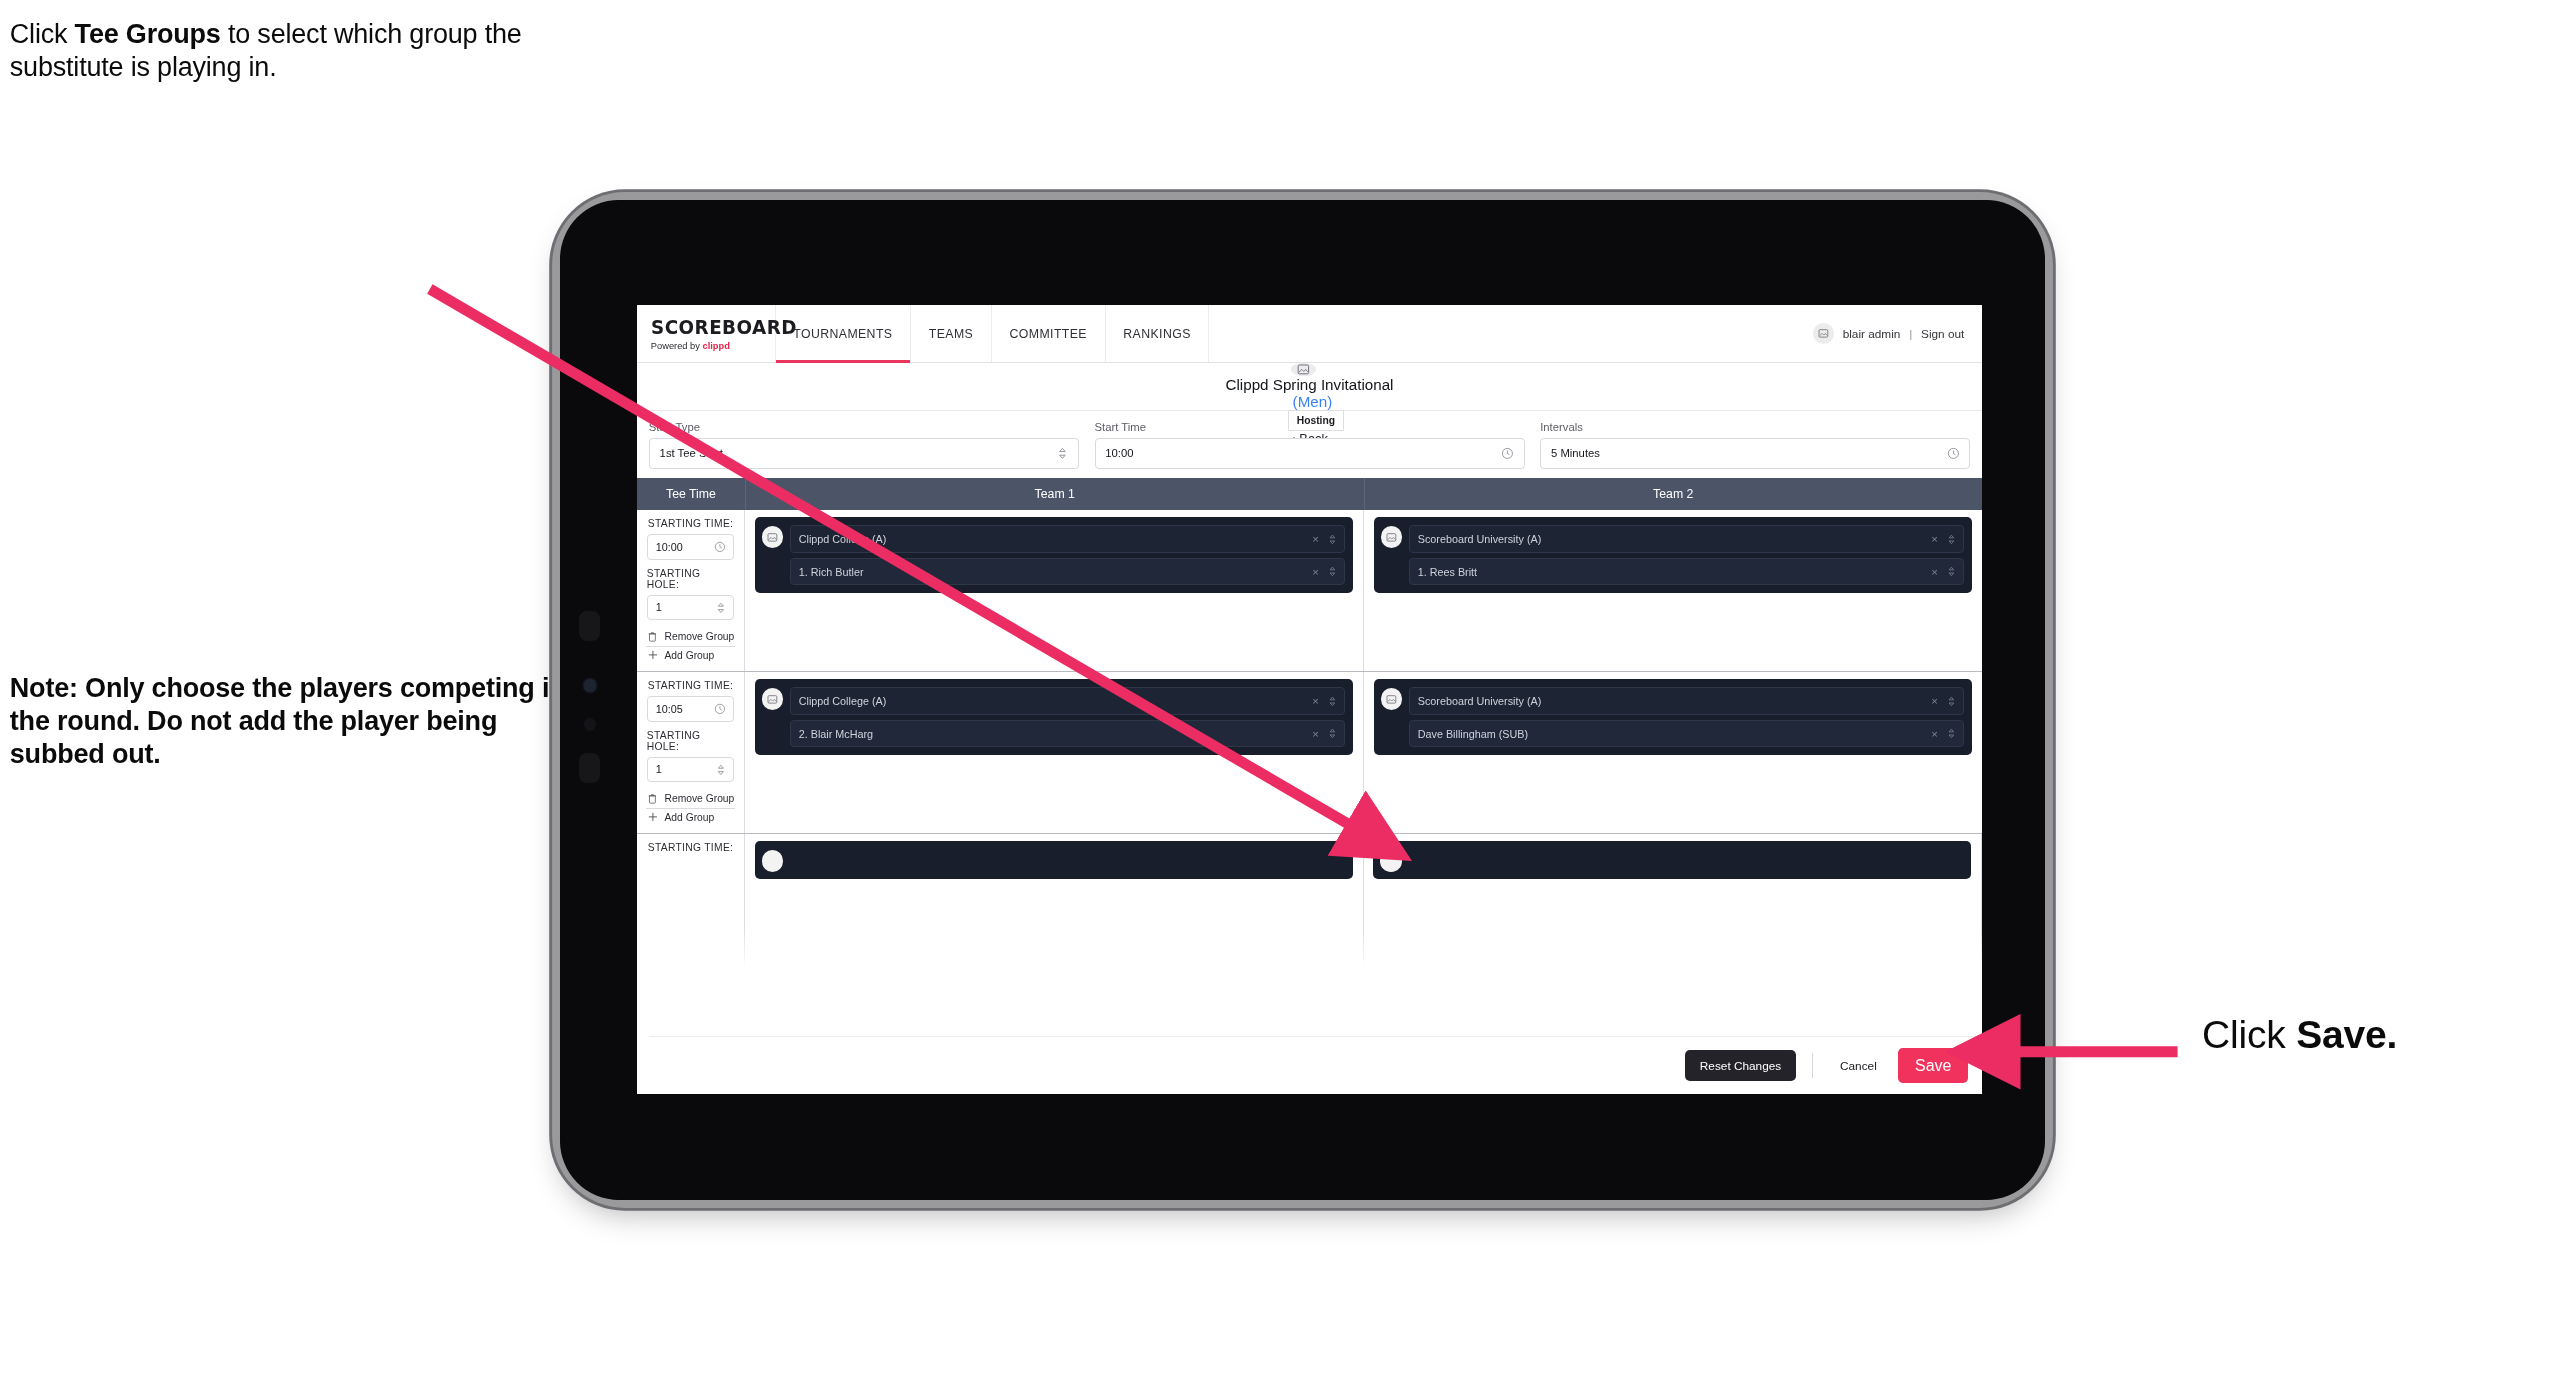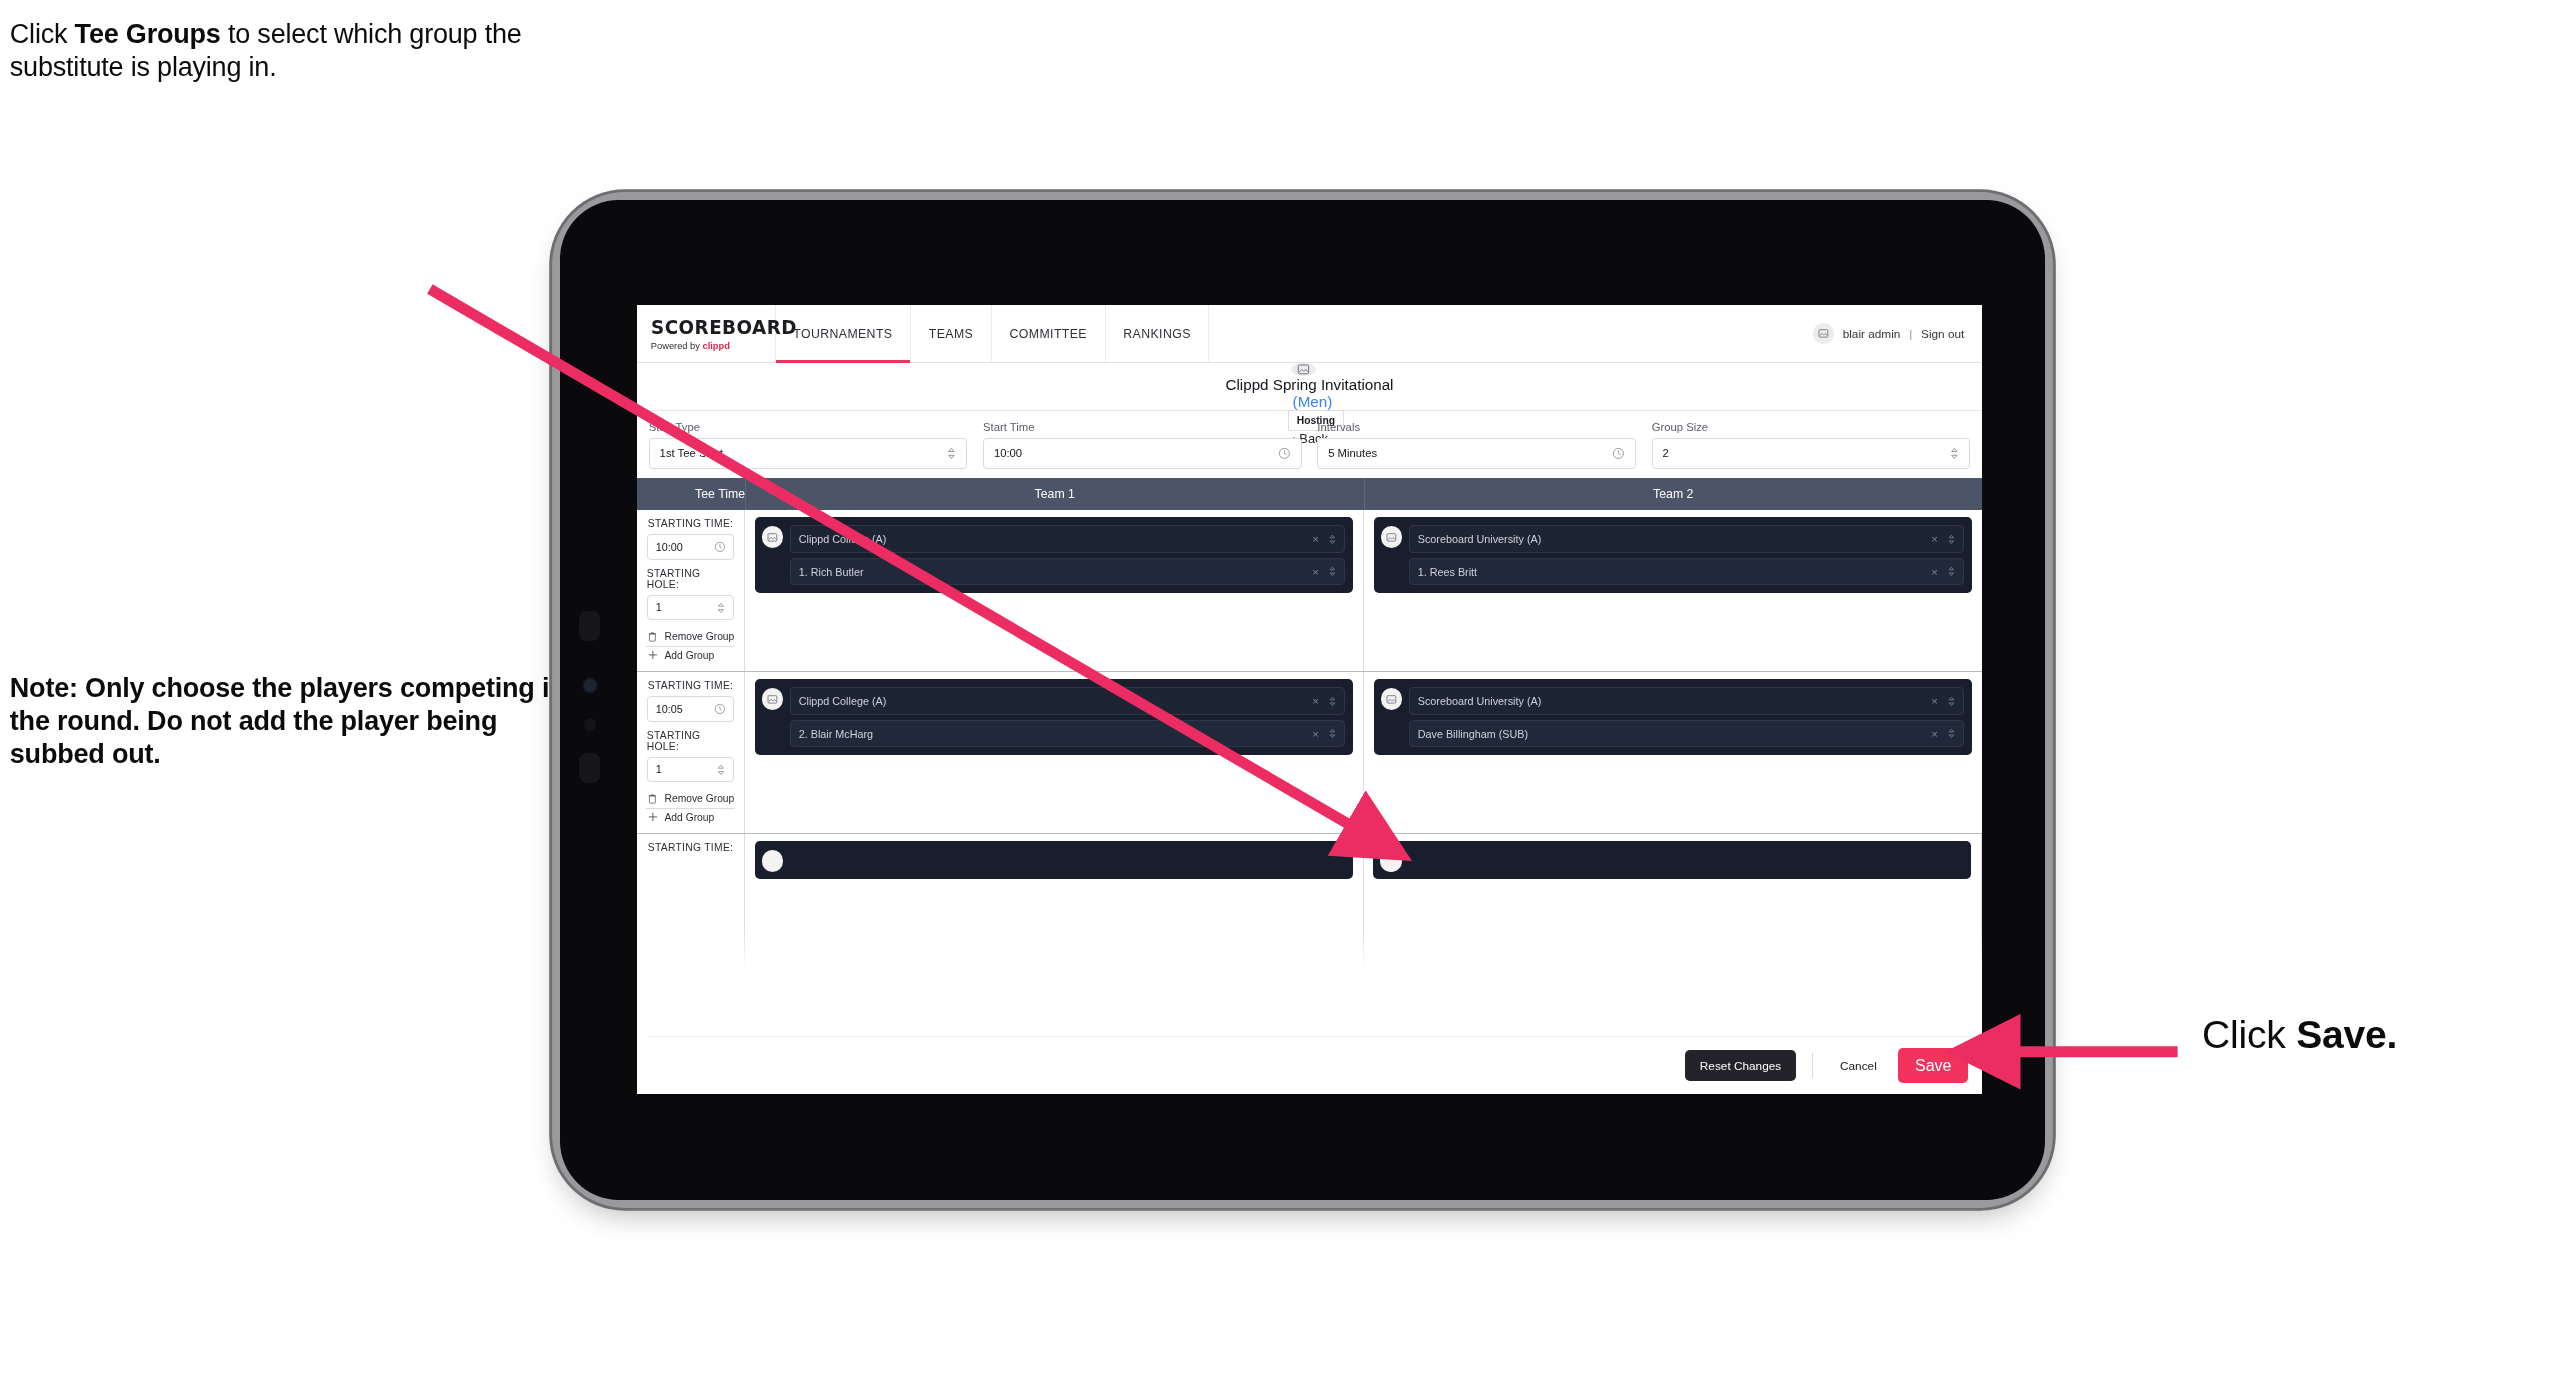--- a/index.html
+++ b/index.html
@@ -139,21 +139,21 @@
   }
   .ctl-val{flex:1;font-size:11.3px;color:#16171c;}
   .ctl-ic{color:#8b8c95;display:flex;align-items:center;}
 
   
   .thead{display:flex;background:#4c5468;}
   .th{
     color:#fff;font-size:12.3px;text-align:center;padding:8.8px 0;
     border-right:1px solid #5d6578;
   }
-  .th.tee{width:108px;text-align:right;}
+  .th.tee{width:108px;}
   .th.t1{flex:1;}
   .th.t2{flex:1;border-right:none;}
 
   .tbody{position:relative;height:457px;overflow:hidden;}
   .trow{display:flex;border-bottom:1px solid #b9bac0;min-height:145px;}
   .trow:last-child{border-bottom:none;}
 
   .tee-col{
     width:108px;border-right:1px solid #dddde1;
     padding:8.8px 9.8px 5.9px 9.8px;box-sizing:border-box;
@@ -317,32 +317,20 @@
       <div class="ctl-field">
         <span class="ctl-val">5 Minutes</span>
         <span class="ctl-ic">
           <svg width="12.8" height="12.8" viewBox="0 0 16 16">
               <circle cx="8" cy="8" r="6.3" fill="none" stroke="#8b8c95" stroke-width="1.1"></circle>
               <path d="M8 4.4V8l2.6 1.7" fill="none" stroke="#8b8c95" stroke-width="1.1"></path>
             </svg>
         </span>
       </div>
     </div>
-    <div class="ctl">
-      <span class="ctl-label">Group Size</span>
-      <div class="ctl-field">
-        <span class="ctl-val">2</span>
-        <span class="ctl-ic">
-          <svg width="10.8" height="12.8" viewBox="0 0 10 14">
-              <path d="M5 1.5 8 5H2z" fill="none" stroke="#8b8c95" stroke-width="1"></path>
-              <path d="M5 12.5 8 9H2z" fill="none" stroke="#8b8c95" stroke-width="1"></path>
-            </svg>
-        </span>
-      </div>
-    </div>
   </div>
 
   <div class="thead">
     <div class="th tee">Tee Time</div>
     <div class="th t1">Team 1</div>
     <div class="th t2">Team 2</div>
   </div>
 
   <div class="tbody">
 

